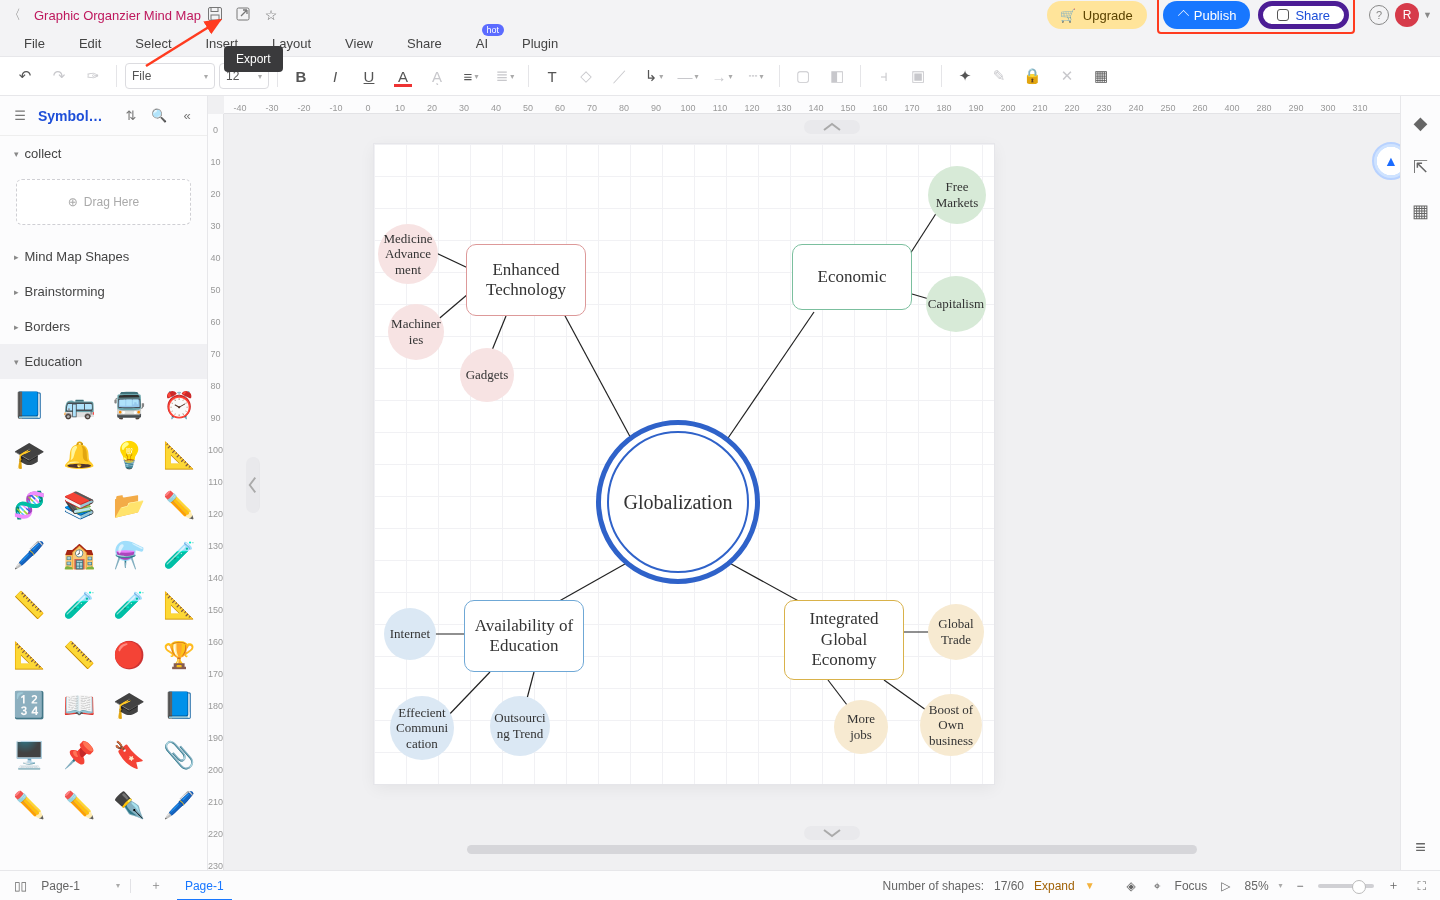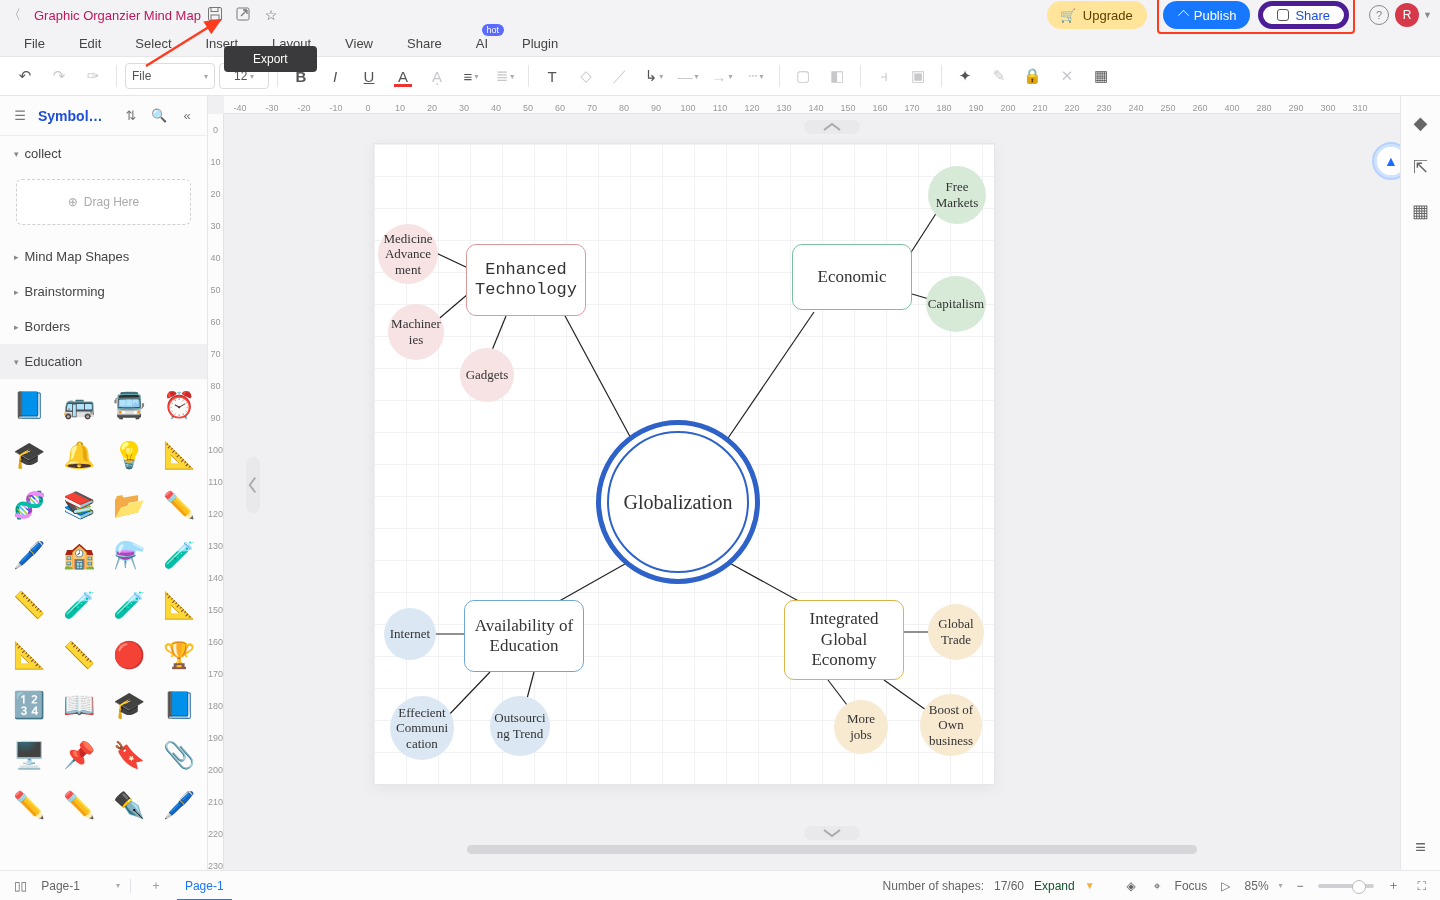--- a/index.html
+++ b/index.html
@@ -24,21 +24,21 @@
   
   .menubar{height:26px;display:flex;align-items:center;gap:34px;padding:0 24px;background:#f3f3f5;font-size:13px;color:#444}
   .menubar .mi{cursor:pointer;position:relative}
   .hot-badge{position:absolute;top:-12px;right:-16px;background:#5b6bff;color:#fff;font-size:9px;padding:1px 5px;border-radius:6px}
   
   .toolbar{height:40px;background:#fff;border-top:1px solid #e7e7ea;border-bottom:1px solid #e7e7ea;display:flex;align-items:center;padding:0 10px;gap:4px}
   .tb-btn{width:30px;height:30px;display:flex;align-items:center;justify-content:center;color:#555;cursor:pointer;border-radius:4px;font-size:15px}
   .tb-btn.dis{color:#c8c8cc}
   .tb-sep{width:1px;height:22px;background:#e5e5e8;margin:0 4px}
   .font-sel{width:90px;height:26px;border:1px solid #dcdce0;border-radius:4px;padding:0 6px;display:flex;align-items:center;justify-content:space-between;font-size:12px;color:#555;cursor:pointer}
-  .size-sel{width:50px;height:26px;border:1px solid #dcdce0;border-radius:4px;padding:0 14px;display:flex;align-items:center;justify-content:space-between;font-size:12px;color:#555;cursor:pointer}
+  .size-sel{width:50px;height:26px;border:1px solid #dcdce0;border-radius:4px;padding:0 6px;display:flex;align-items:center;justify-content:space-between;font-size:12px;color:#555;cursor:pointer}
   .tb-under{position:relative}
   .tb-under::after{content:"";position:absolute;left:6px;right:6px;bottom:4px;height:3px;background:#e33}
   .dd::after{content:"▾";font-size:8px;color:#aaa;margin-left:2px}
   
   .main{display:flex;height:calc(900px - 30px - 26px - 40px - 30px);position:relative}
   
   .left{width:208px;background:#fcfcfd;border-right:1px solid #e7e7ea;display:flex;flex-direction:column}
   .left-head{height:40px;display:flex;align-items:center;padding:0 10px;gap:8px;border-bottom:1px solid #eee}
   .left-head .title{font-weight:700;color:#1d4ed8;flex:1;font-size:14px;overflow:hidden;text-overflow:ellipsis;white-space:nowrap}
   .left-head .ic{width:20px;color:#777;cursor:pointer;text-align:center}
@@ -65,45 +65,45 @@
   .handle.right{top:50%;right:6px;width:14px;height:56px;margin-top:-28px}
   .handle svg{width:100%;height:100%}
   .north{position:absolute;top:28px;right:30px;width:38px;height:38px;border-radius:50%;background:radial-gradient(circle,#fff 58%,#cfe3ff 60%);border:2px solid #b8d2ff;display:flex;align-items:center;justify-content:center}
   .north::before{content:"▲";color:#1a6bff;font-size:14px}
   
   .node{position:absolute;font-family:Georgia,'Times New Roman',serif;text-align:center;display:flex;align-items:center;justify-content:center;line-height:1.2}
   .center{top:276px;left:222px;width:164px;height:164px;border-radius:50%;border:5px solid #2f62c9;background:#fff}
   .center::before{content:"";position:absolute;inset:6px;border:2px solid #2f62c9;border-radius:50%}
   .center span{font-size:20px;position:relative}
   .box{width:120px;height:64px;border-radius:10px;background:#fff;font-size:17px;padding:4px}
-  .b-tech{top:100px;left:92px;width:120px;height:72px;border:1px solid #d99;font-family:Liberation Mono, monospace;}
+  .b-tech{top:100px;left:92px;width:120px;height:72px;border:1px solid #d99;}
   .b-econ{top:100px;left:418px;width:120px;height:66px;border:1px solid #7bbf9e}
   .b-avail{top:456px;left:90px;width:120px;height:72px;border:1px solid #6fa8d6}
   .b-integ{top:456px;left:410px;width:120px;height:80px;border:1px solid #d9b24a}
   .bub{border-radius:50%;font-size:13px;padding:4px}
   .bub.pink{background:#f7e3e3}
   .bub.green{background:#d7ead7}
   .bub.blue{background:#dbe8f4}
   .bub.yel{background:#f7ead1}
   svg.links{position:absolute;inset:0;width:100%;height:100%;pointer-events:none}
   svg.links line{stroke:#222;stroke-width:1.2}
   
   .rail{position:absolute;top:0;right:0;width:40px;bottom:0;background:#fcfcfd;border-left:1px solid #e7e7ea;display:flex;flex-direction:column;align-items:center;padding-top:16px;gap:22px;color:#666}
   .rail .r{cursor:pointer;font-size:18px}
   
   .status{position:absolute;left:0;right:0;bottom:0;height:30px;background:#fcfcfd;border-top:1px solid #e7e7ea;display:flex;align-items:center;font-size:12px;color:#666;padding:0 10px;gap:10px}
   .status .tab{color:#1877ff;border-bottom:2px solid #1877ff;padding:6px 8px;position:relative;top:1px}
   .status .plus{width:22px;text-align:center;cursor:pointer;color:#888}
   .status .spacer{flex:1}
-  .status .link{color:#14532d;cursor:pointer}
+  .status .link{color:#a16207;cursor:pointer}
   .status .ic{cursor:pointer;color:#666;padding:0 4px}
   .zoom-track{width:56px;height:4px;background:#d0d0d4;border-radius:2px;position:relative}
   .zoom-track::after{content:"";position:absolute;left:34px;top:-4px;width:12px;height:12px;border-radius:50%;background:#fff;border:1px solid #bbb}
   
-  .tooltip{position:absolute;top:46px;left:224px;background:#3a3a3c;color:#fff;font-size:12px;padding:6px 29px;border-radius:4px;z-index:50}
+  .tooltip{position:absolute;top:46px;left:224px;background:#3a3a3c;color:#fff;font-size:12px;padding:6px 12px;border-radius:4px;z-index:50}
   
   .arrow{position:absolute;top:16px;left:140px;z-index:40;pointer-events:none}
   .hscroll{position:absolute;left:20%;right:20%;bottom:2px;height:9px;background:#d6d6da;border-radius:5px}
   .page-sel{display:flex;align-items:center;gap:6px;border-right:1px solid #e2e2e6;padding-right:10px;margin-right:4px}
 </style>
 </head>
 <body>
 
 <div class="titlebar">
   <div class="back">〈</div>

